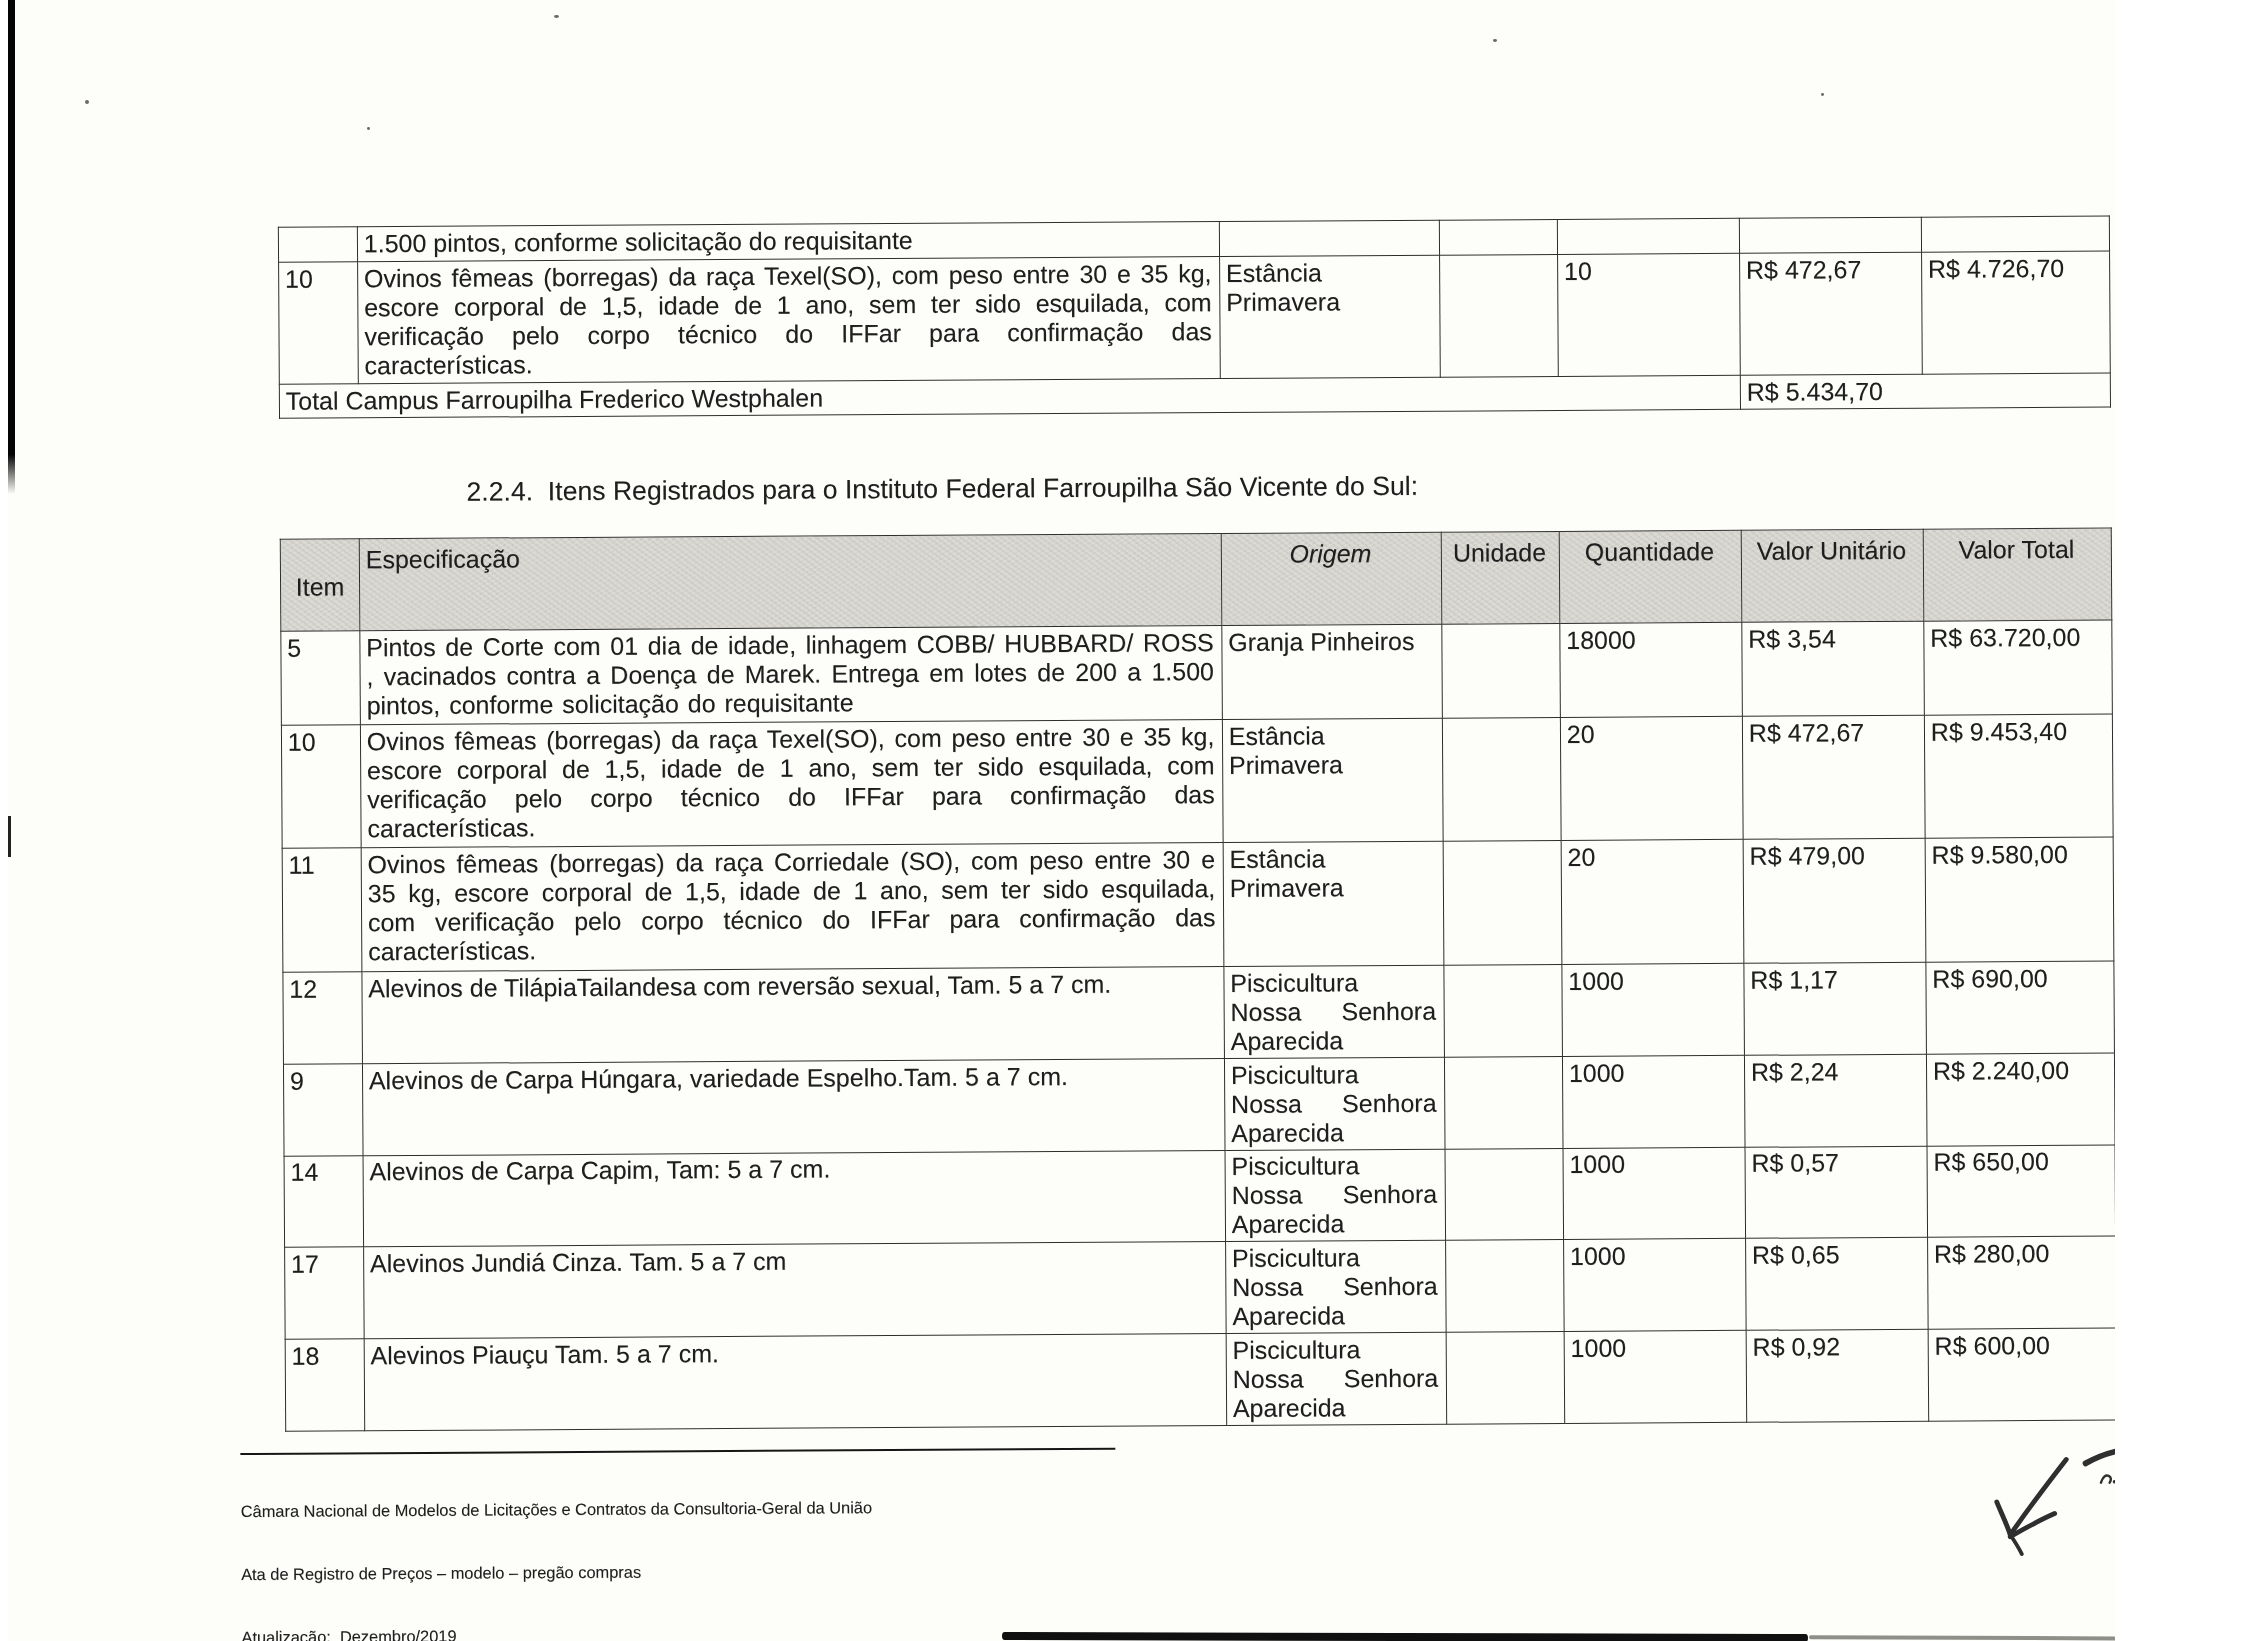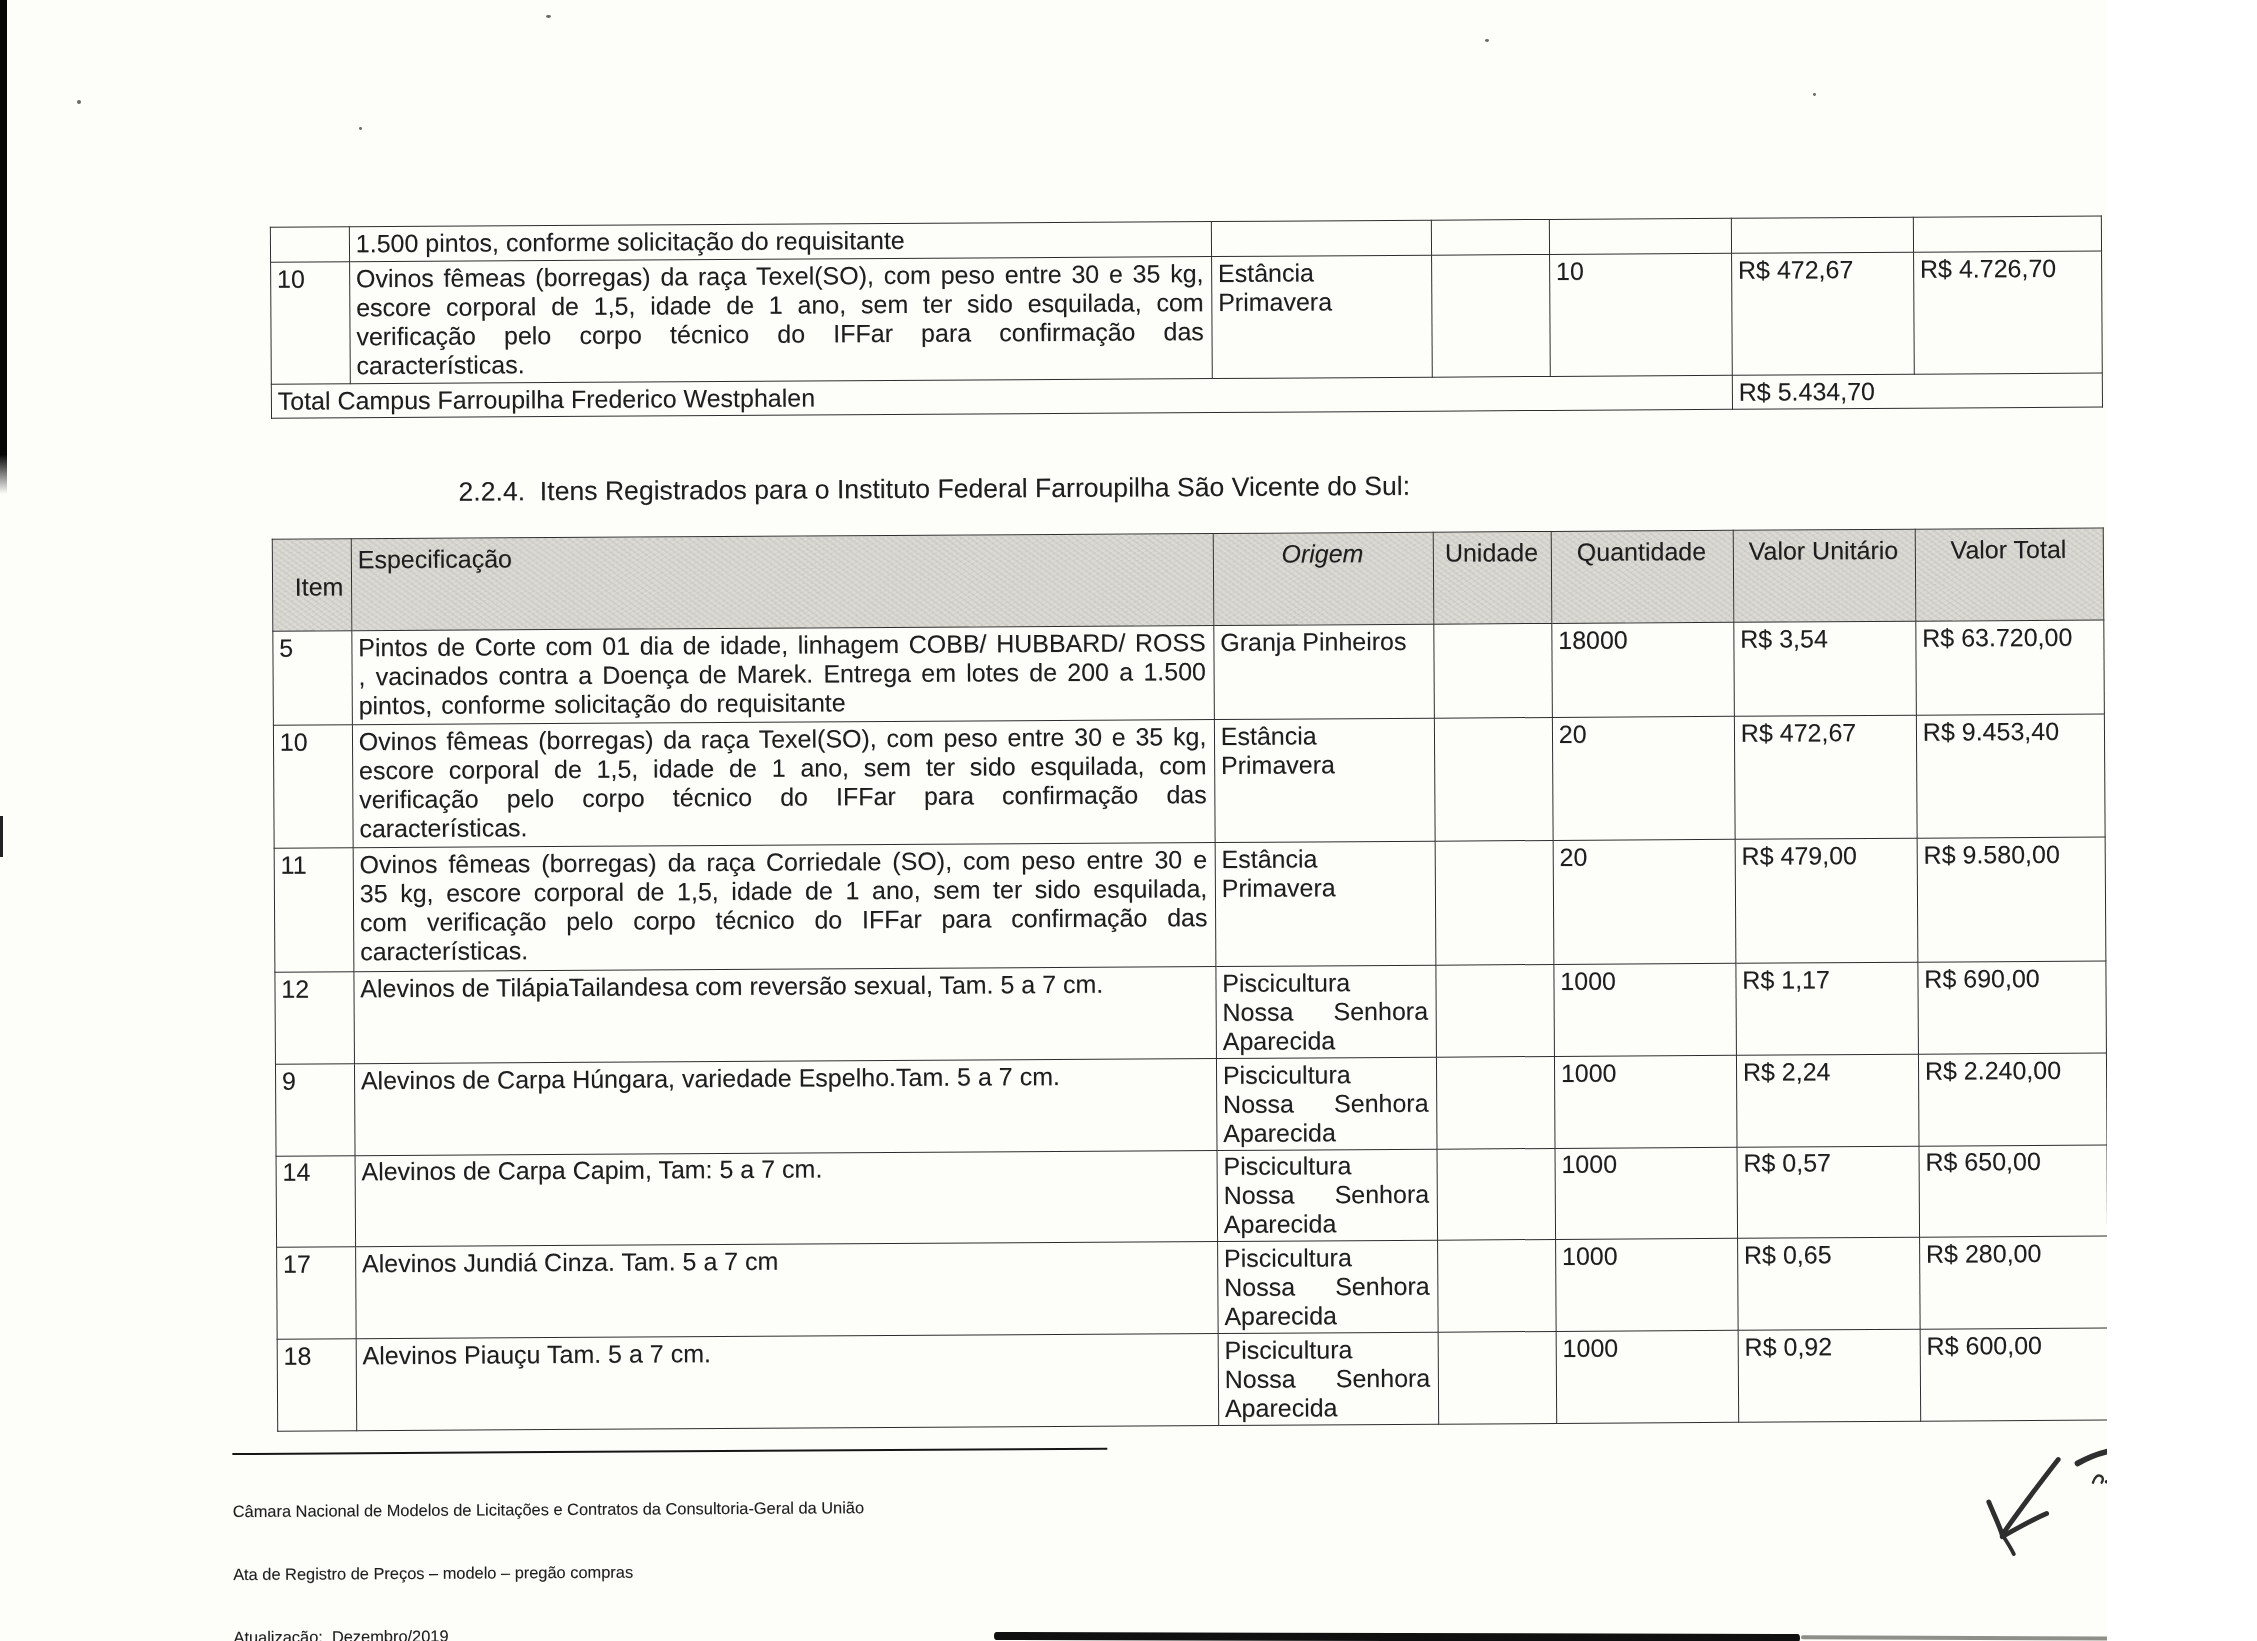--- a/index.html
+++ b/index.html
@@ -1,20 +1,21 @@
 <!DOCTYPE html>
 <html><head>
 <meta charset="utf-8">
 <style>
   html,body{margin:0;padding:0;}
   .page{
     position:relative; width:2107px; height:1641px; overflow:hidden;
     background:#fdfdfa; color:#1e1e1e;
     font-family:"Liberation Sans","DejaVu Sans",sans-serif;
     text-shadow:0.3px 0.3px 0.4px rgba(30,30,30,.30);
+    margin-left:8px;
   }
   .tilt{position:absolute; inset:0; transform:rotate(-0.35deg); transform-origin:50% 45%;}
 
   
   table.doc{border-collapse:collapse; table-layout:fixed; width:1832px; background:transparent;}
   table.doc td, table.doc th{
     border:1.9px solid #2e2e2e; vertical-align:top; overflow:hidden;
     font-size:25px; line-height:29px; padding:1.9px 7.7px 1.9px 5.8px; font-weight:normal;
   }
   .top-table{position:absolute; left:273px; top:222px;}
@@ -33,21 +34,21 @@
   td.total-label{line-height:27px; padding-top:1px;}
   td.total-value{line-height:27px; padding-top:1px;}
 
   .main-table thead th{
     text-align:center; vertical-align:top; padding-top:5.8px;
     background:
       repeating-linear-gradient(37deg, rgba(70,68,60,.08) 0 1.9px, rgba(0,0,0,0) 1.9px 4.8px),
       repeating-linear-gradient(-29deg, rgba(70,68,60,.06) 0 1px, rgba(0,0,0,0) 1px 3.9px),
       #dcdbd5;
   }
-  .main-table thead th.th-item{text-align:right; vertical-align:middle; padding-left:7.7px;}
+  .main-table thead th.th-item{text-align:center; vertical-align:middle; padding-left:7.7px;}
   .main-table thead th.th-spec{text-align:left; padding-left:5.8px;}
   .main-table thead th.th-origem{font-style:italic;}
 
   
   .heading{
     position:absolute; left:460px; top:473px; font-size:26.6px; white-space:pre;
   }
   .footer{
     position:absolute; left:228px; top:1448px; width:875px;
     border-top:2.4px solid #161616; padding-top:3.9px;

